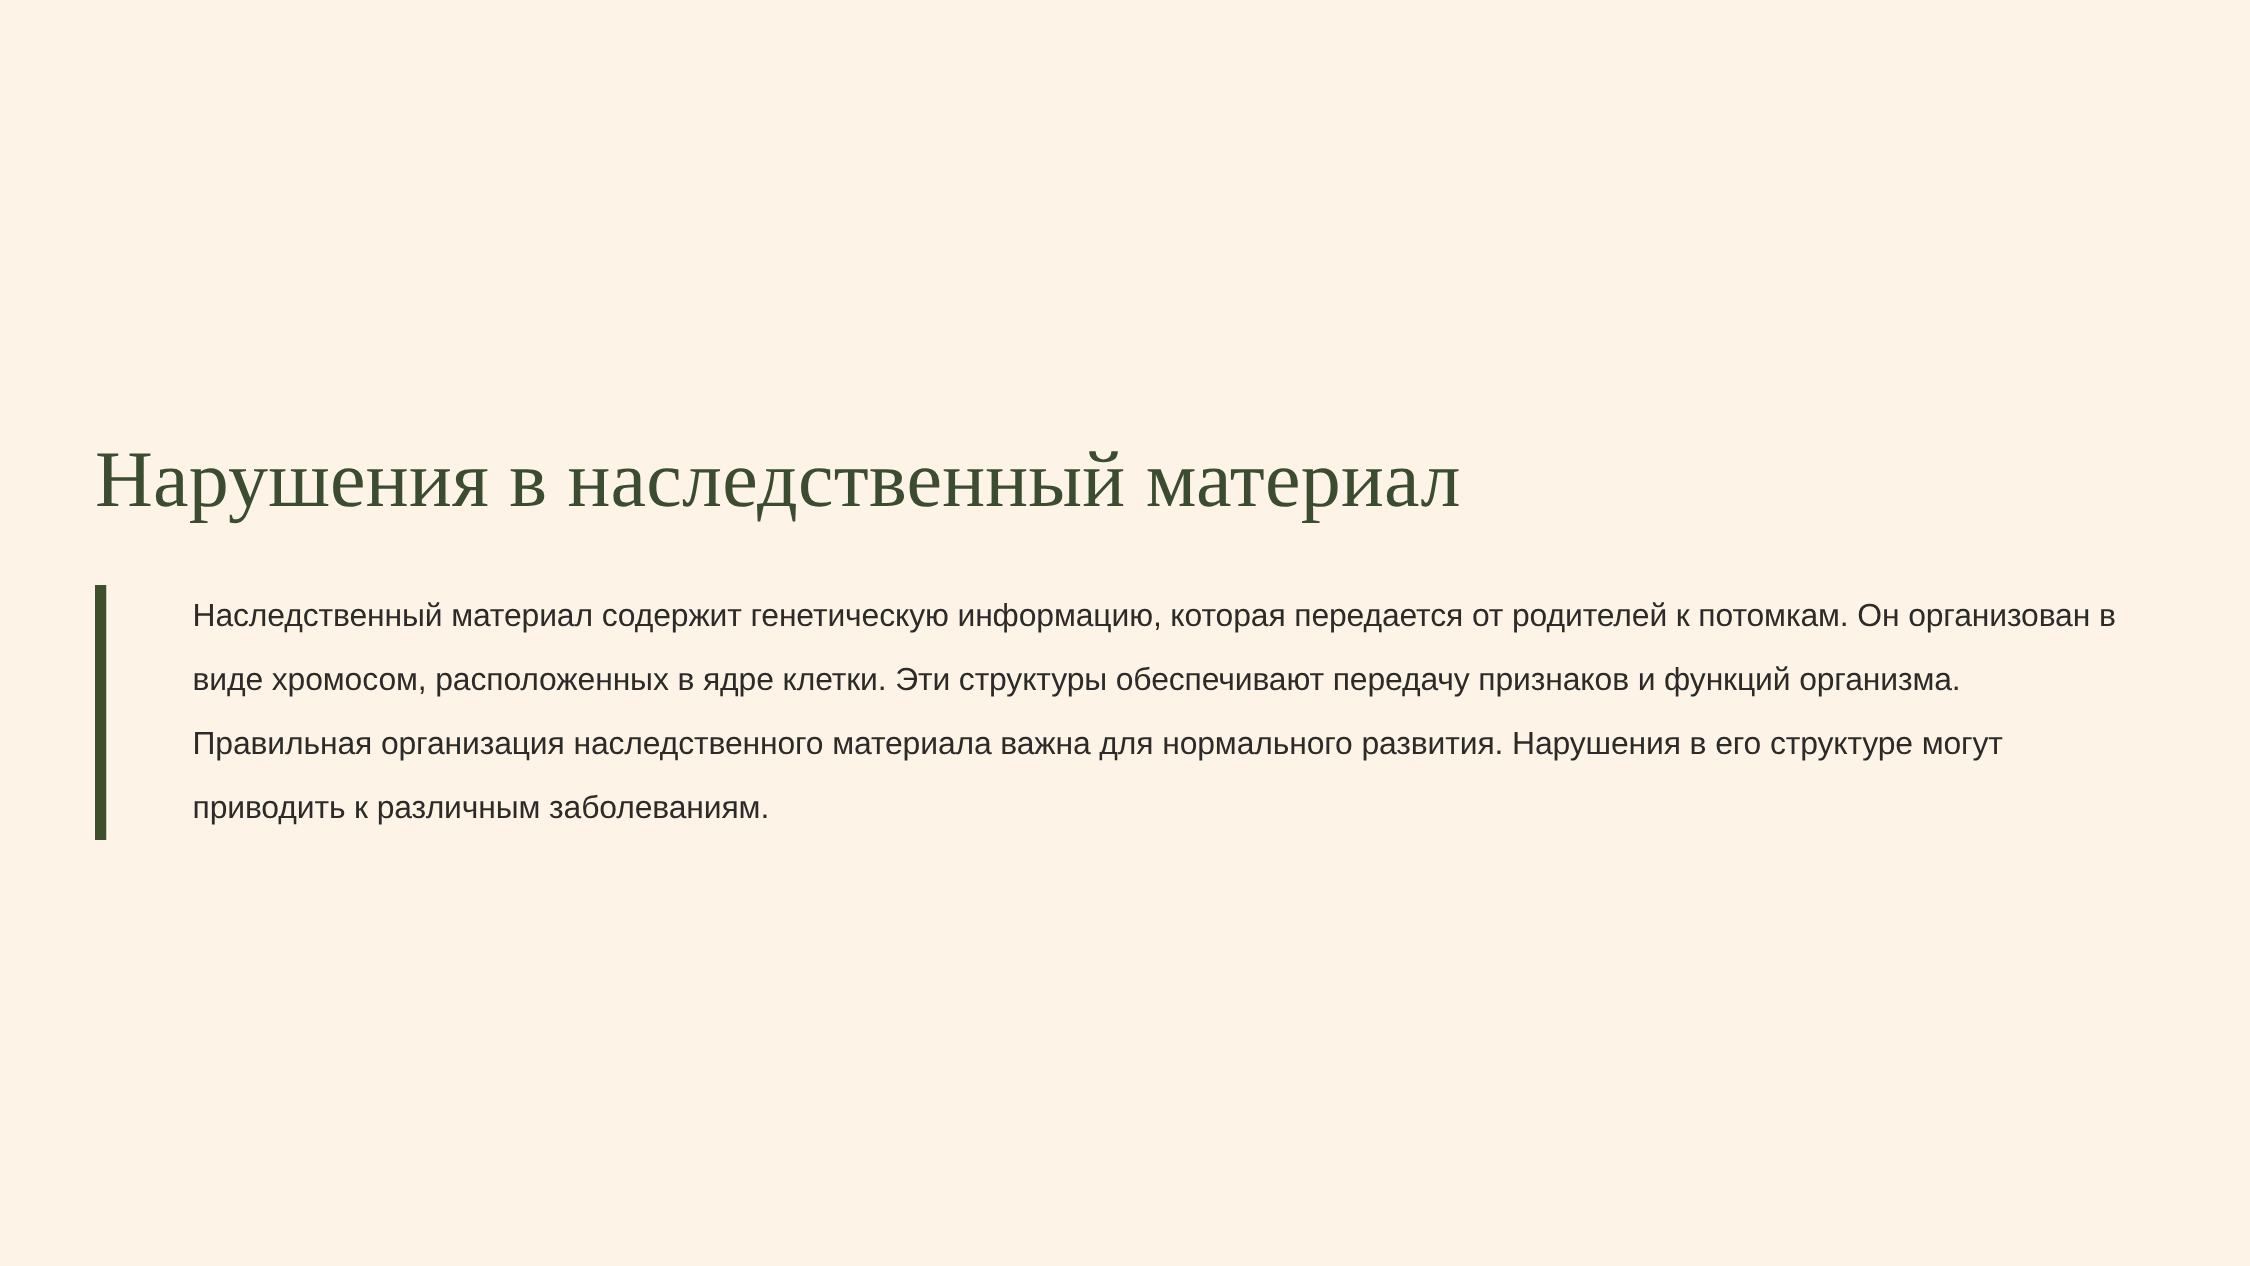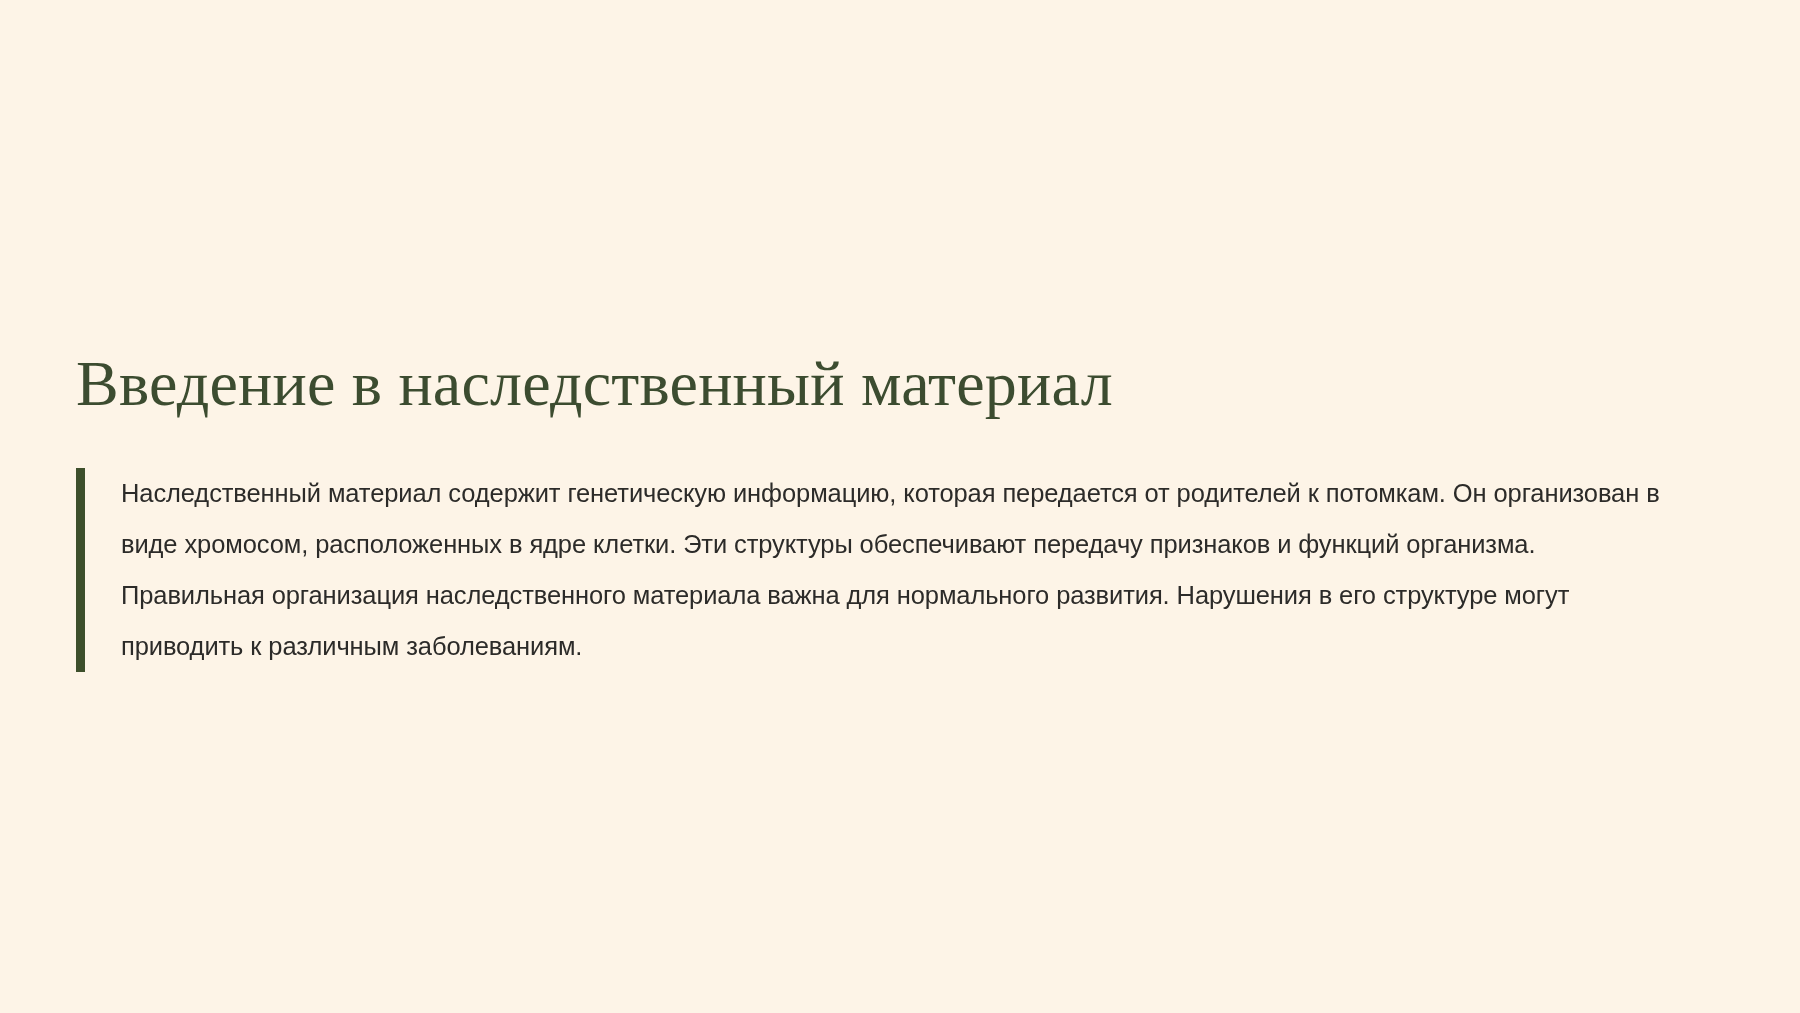--- a/index.html
+++ b/index.html
@@ -54,36 +54,36 @@
     flex: 0 0 auto;
     width: 9px;
     min-height: 204px;
     background: #3D4F2B;
     border-radius: 0;
   }
 
   .body-text {
     flex: 1 1 auto;
     margin: 0;
-    padding: 0 0 0 36px;
+    padding: 0 0 0 69px;
     font-family: "Liberation Sans", "DejaVu Sans", sans-serif;
     font-weight: 400;
     font-size: 25.5px;
     line-height: 51px;
     color: #2C2B29;
     text-align: left;
     letter-spacing: -0.1px;
     max-width: 1545px;
   }
 </style>
 </head>
 <body>
 
 <div class="slide">
 
-  <h1 class="slide-title">Введение в наследственный материал</h1>
+  <h1 class="slide-title">Нарушения в наследственный материал</h1>
 
   <div class="body-block">
     <div class="accent-bar"></div>
     <p class="body-text">Наследственный материал содержит генетическую информацию, которая передается от родителей к потомкам. Он организован в виде хромосом, расположенных в ядре клетки. Эти структуры обеспечивают передачу признаков и функций организма. Правильная организация наследственного материала важна для нормального развития. Нарушения в его структуре могут приводить к различным заболеваниям.</p>
   </div>
 
 </div>
 
 </body></html>

